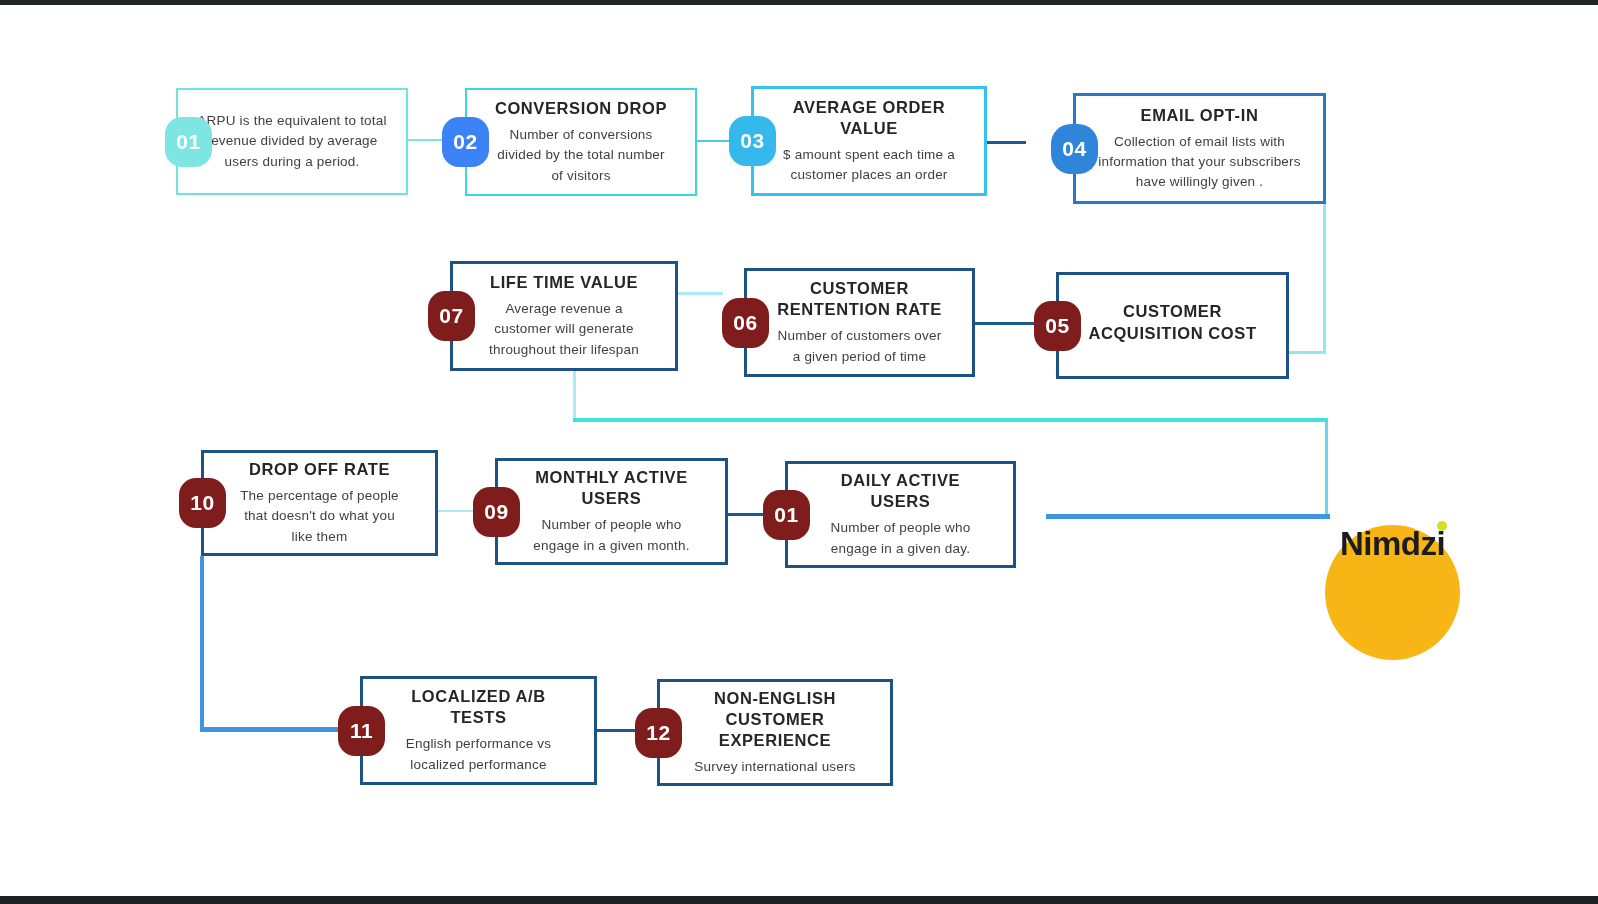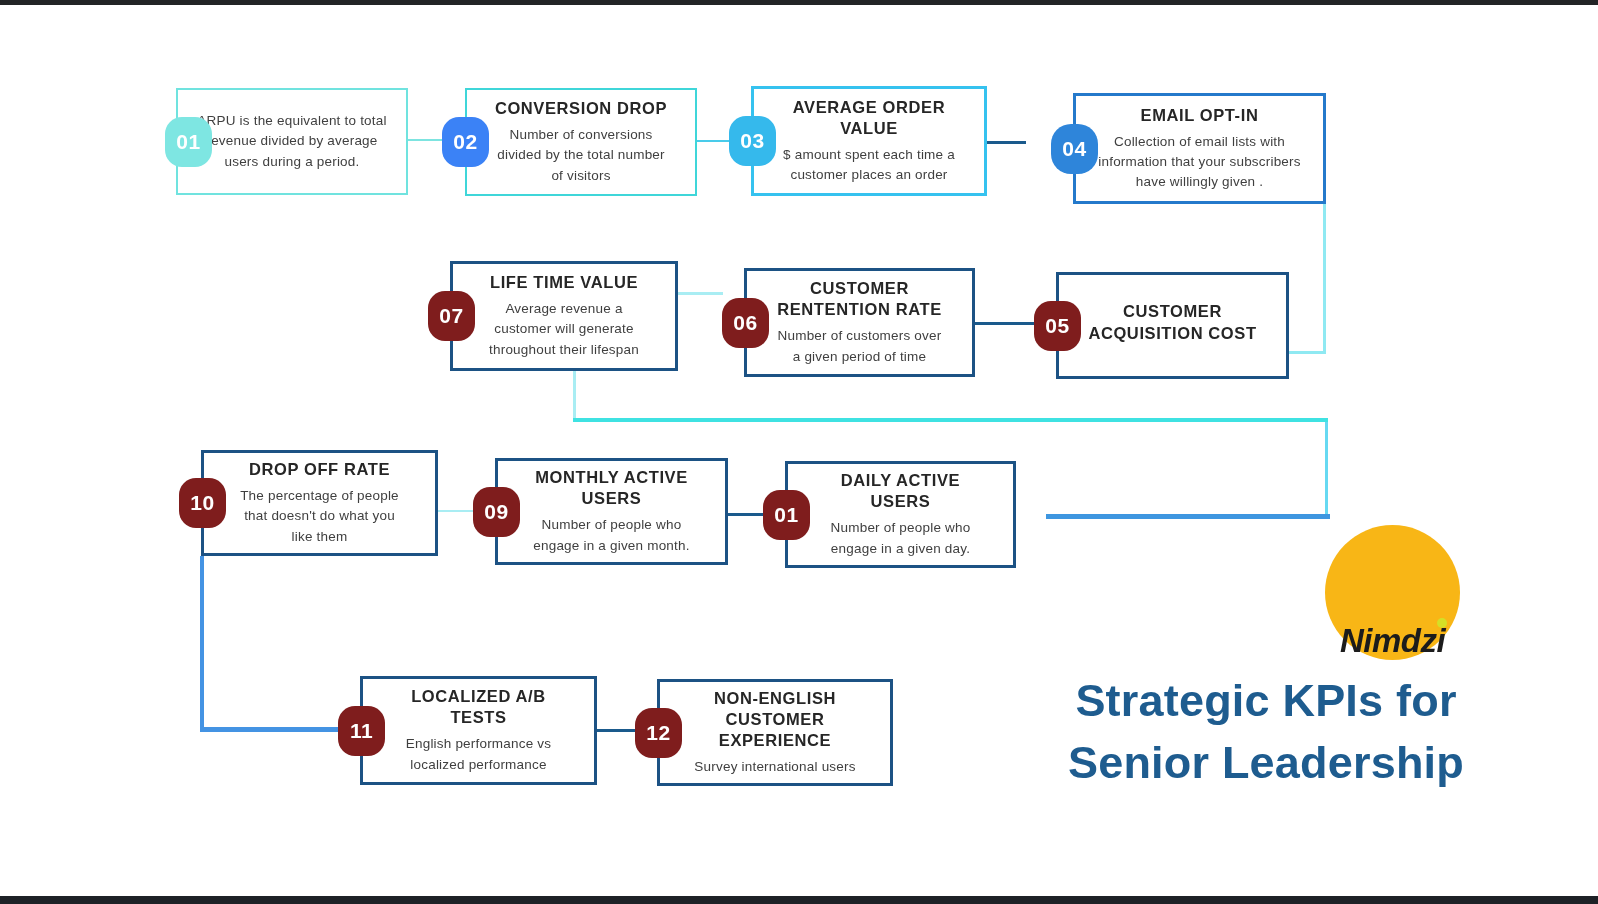--- a/index.html
+++ b/index.html
@@ -63,21 +63,21 @@
   #kpi-05{left:1056px;top:272px;width:233px;height:107px;}
   #kpi-10{left:201px;top:450px;width:237px;height:106px;}
   #kpi-09{left:495px;top:458px;width:233px;height:107px;}
   #kpi-08{left:785px;top:461px;width:231px;height:107px;}
   #kpi-11{left:360px;top:676px;width:237px;height:109px;}
   #kpi-12{left:657px;top:679px;width:236px;height:107px;}
 
   
   .logo-circle{
     position:absolute;left:1325px;top:525px;width:135px;height:135px;border-radius:50%;
-    background:#f8b616;z-index:2;display:flex;align-items:flex-end;justify-content:center;font-style:italic;
+    background:#f8b616;z-index:2;display:flex;align-items:flex-start;justify-content:center;
   }
   .logo-word{position:relative;font-weight:bold;font-size:33px;letter-spacing:-.5px;color:#1c1c1c;}
   .logo-dot{position:absolute;right:-2px;top:-4px;width:10px;height:10px;border-radius:50%;background:#d5df26;}
 
   
   .main-title{
     position:absolute;left:1021px;top:670px;width:490px;z-index:2;
     text-align:center;font-weight:bold;font-size:45px;line-height:1.38;
     color:#1e5c8f;letter-spacing:.2px;
   }
@@ -199,19 +199,15 @@
     <div class="kpi-desc">Survey international users</div>
   </div>
 
   <div class="logo-circle">
     <div class="logo-word">
       <span>Nimdzi</span>
       <span class="logo-dot"></span>
     </div>
   </div>
 
-  <div class="main-title">
-    <div>Strategic KPIs for</div>
-    <div>Senior Leadership</div>
-  </div>
 
   <div class="edge-bar bottom"></div>
 </div>
 
 </body></html>

